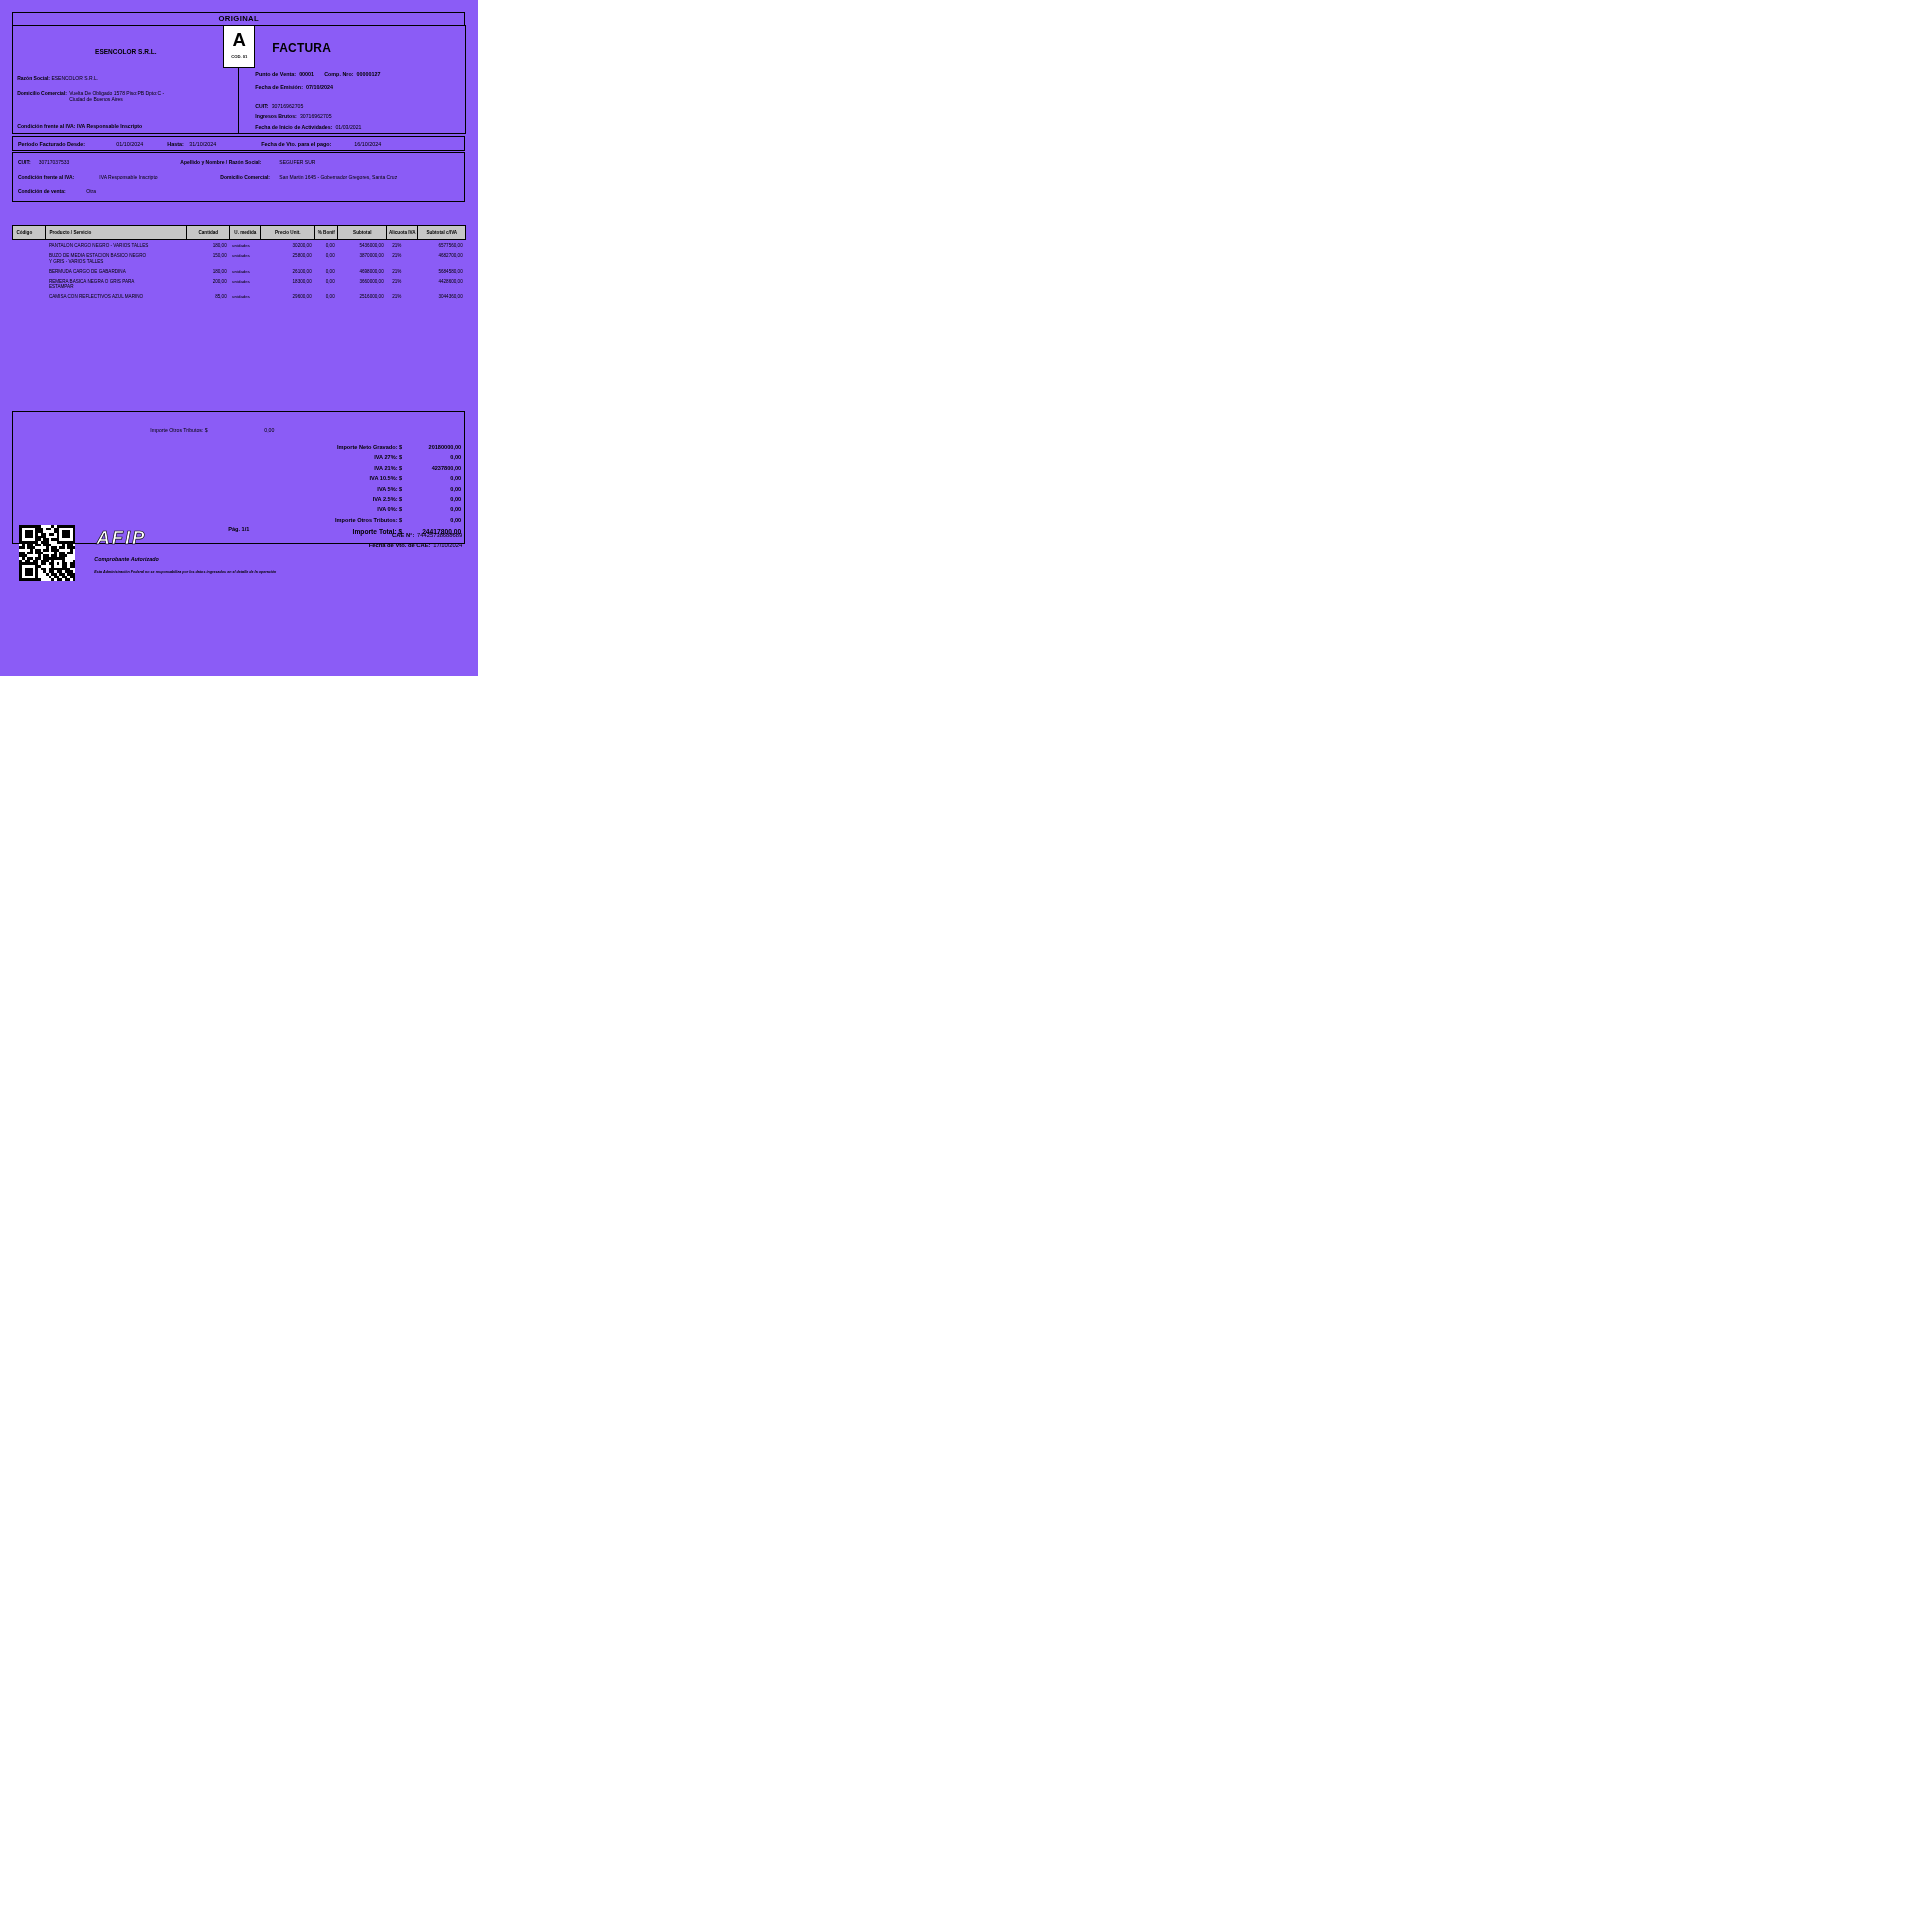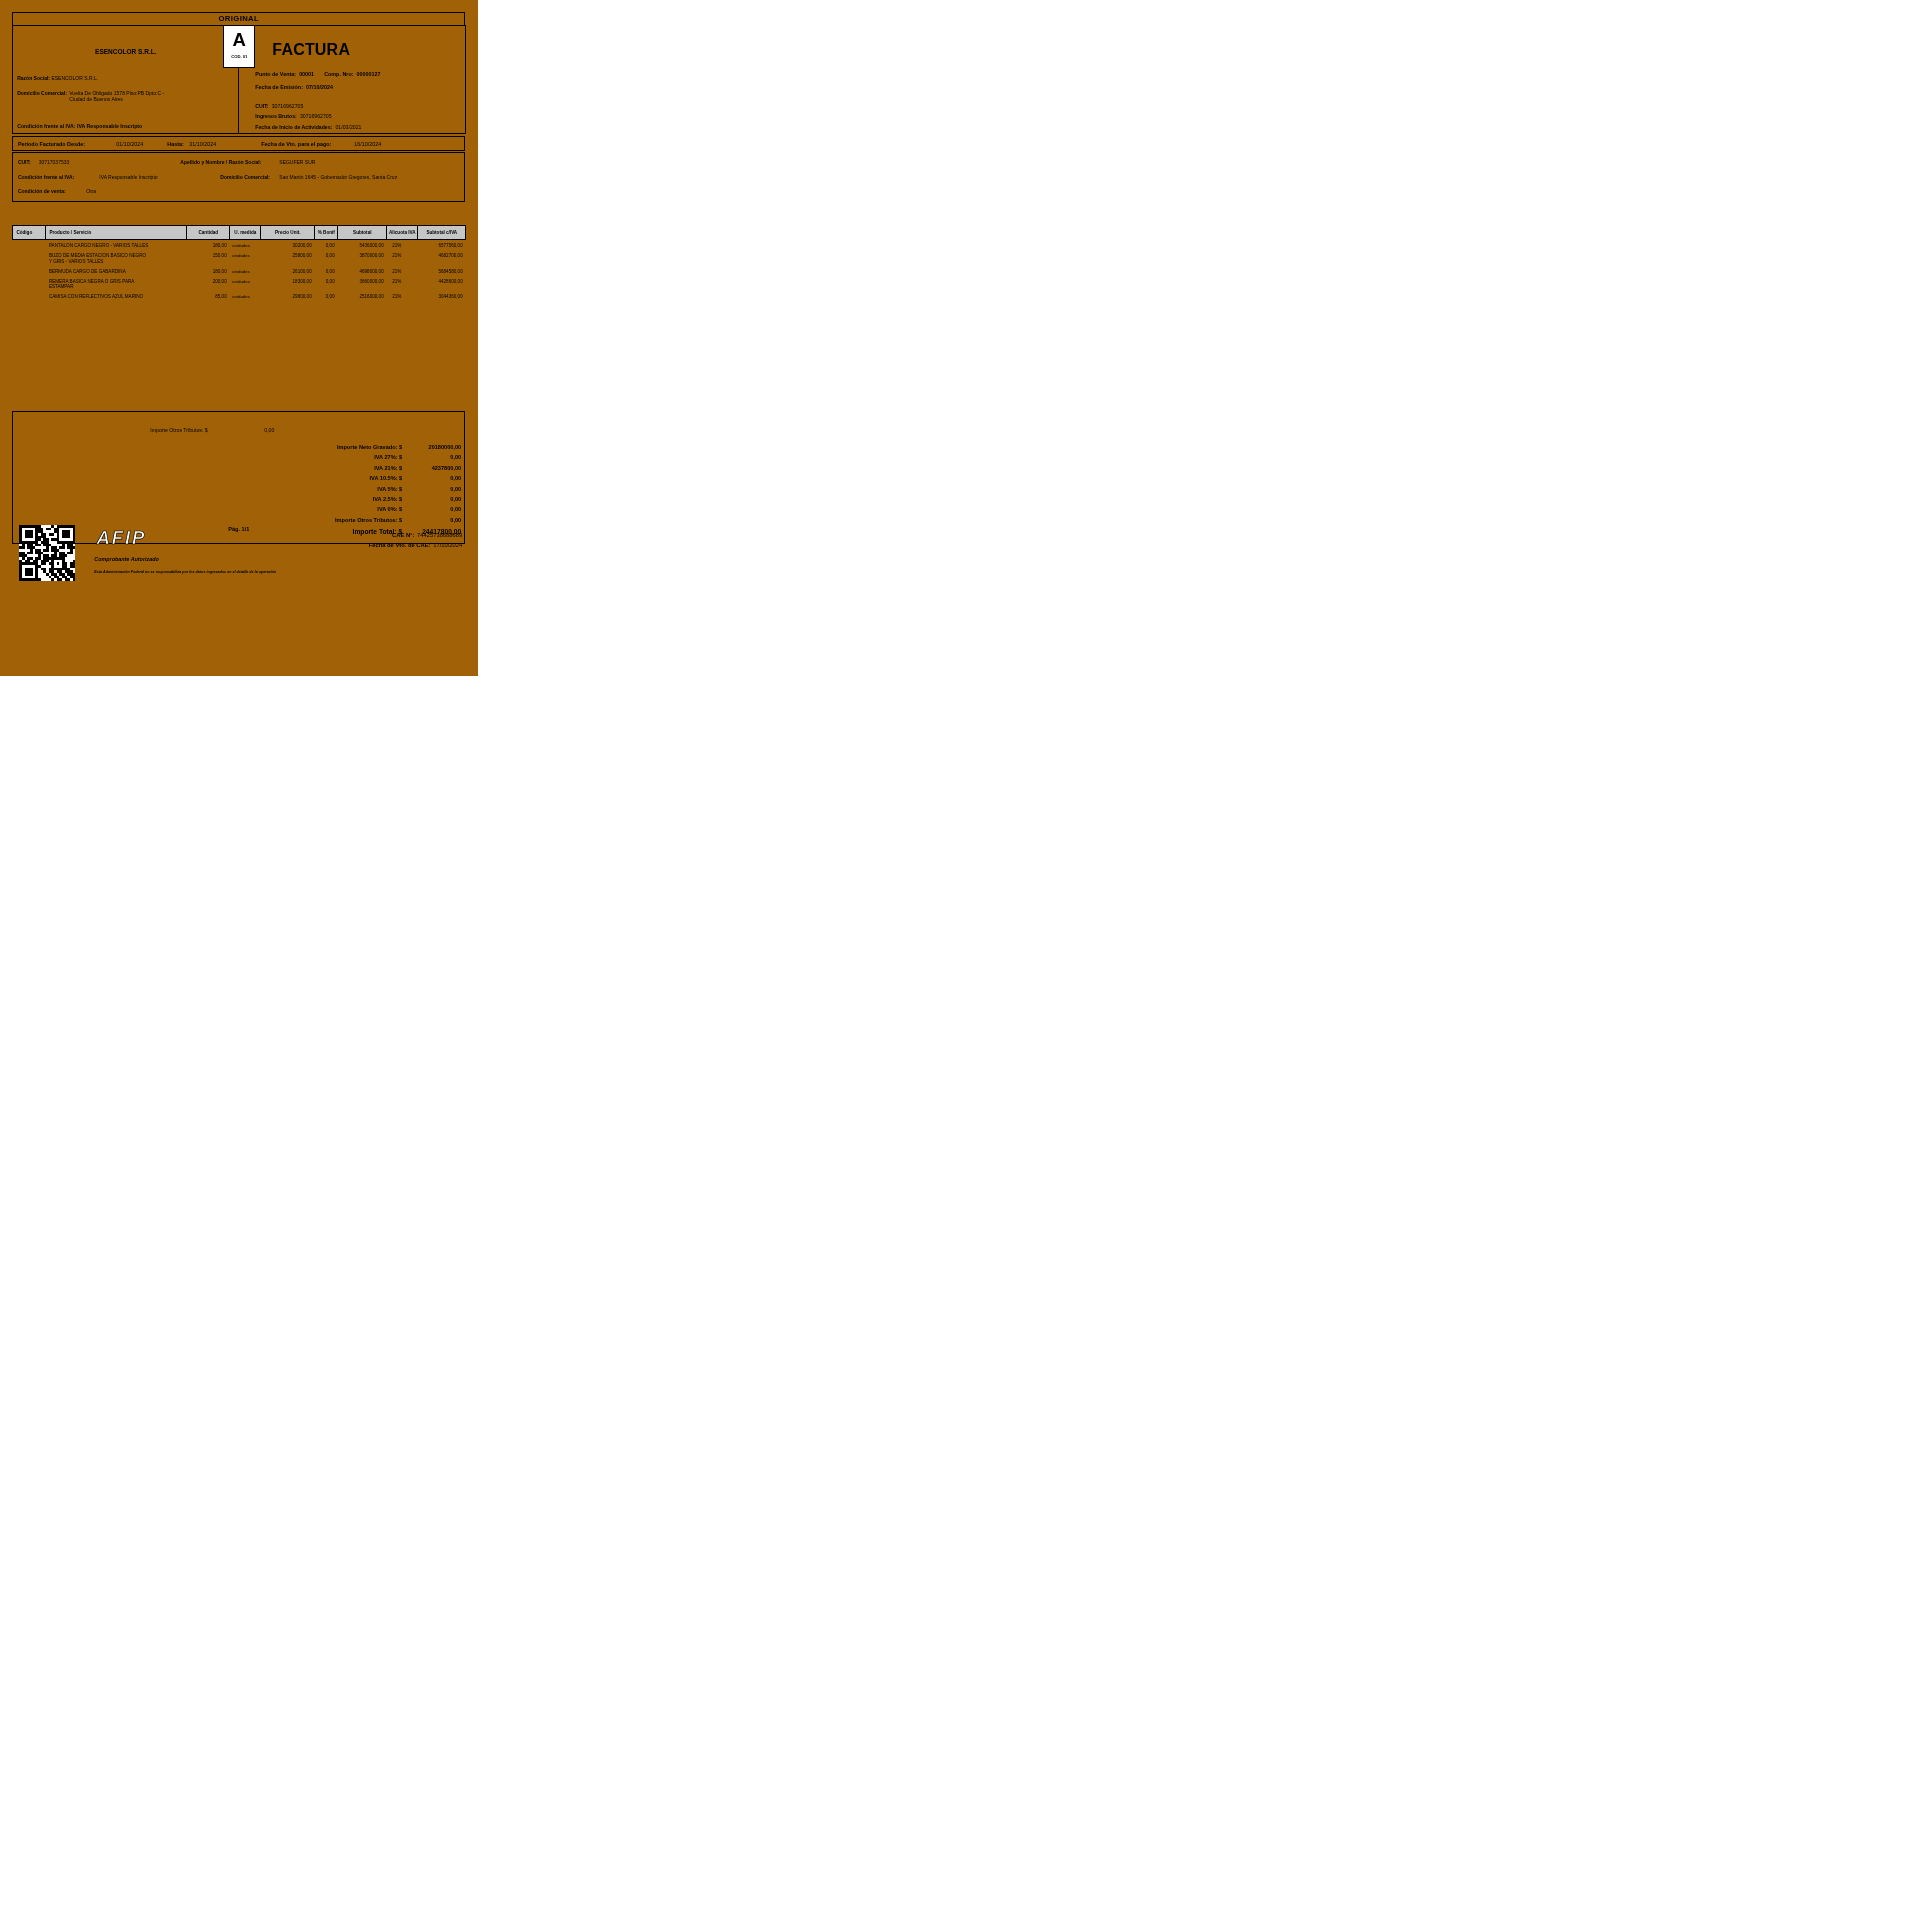--- a/index.html
+++ b/index.html
@@ -2,21 +2,21 @@
 <html style="font-size:6.2px"><head>
 <meta charset="utf-8">
 <style>
   * { box-sizing: border-box; margin: 0; padding: 0; }
   html, body { background: #fff; }
   body {
     width: 478px; height: 676px;
     font-family: "Liberation Sans", sans-serif;
     color: #000; position: relative;
   }
-  .page { position: absolute; left: 0; top: 0; width: 478px; height: 676px; background: #a16207; }
+  .page { position: absolute; left: 0; top: 0; width: 478px; height: 676px; background: #8b5cf6; }
   .section { position: absolute; left: 12.3px; width: 453px; }
 
   
   #original-bar {
     top: 11.6px; height: 14px; border: 0.8px solid #000;
     text-align: center; font-size: 7.7px; font-weight: bold;
     line-height: 12.3px; letter-spacing: 0.4px;
   }
 
   
@@ -32,21 +32,21 @@
 
   .company { position: absolute; top: 21.6px; left: 0; width: 100%; text-align: center; font-size: 6.5px; font-weight: bold; }
   .hrow { position: absolute; left: 3.9px; font-size: 5px; }
   .hrow b { font-weight: bold; }
   .row-rs   { top: 49px; }
   .row-dom  { top: 64px; display: flex; }
   .row-dom .lab { font-weight: bold; white-space: nowrap; margin-right: 2.3px; }
   .row-dom .val { width: 97px; }
   .row-cond { top: 97px; font-weight: bold; font-size: 5.2px; }
 
-  .factura { position: absolute; top: 14.6px; left: 33px; font-size: 16px; font-weight: bold; letter-spacing: 0.2px; }
+  .factura { position: absolute; top: 14.6px; left: 33px; font-size: 12px; font-weight: bold; letter-spacing: 0.2px; }
   .rrow { position: absolute; left: 16px; font-size: 5.2px; white-space: nowrap; }
   .rrow b { font-weight: bold; }
   .row-pv  { top: 45px; font-size: 5.4px; font-weight: bold; }
   .row-pv .sp { display: inline-block; width: 10px; }
   .row-fe  { top: 58px; font-size: 5.4px; font-weight: bold; }
   .row-cuit { top: 77px; }
   .row-ib   { top: 87px; }
   .row-ini  { top: 98px; }
   .rrow .v { margin-left: 3.1px; font-weight: normal; }
   .row-pv .vb, .row-fe .vb { margin-left: 3.1px; font-weight: bold; }

